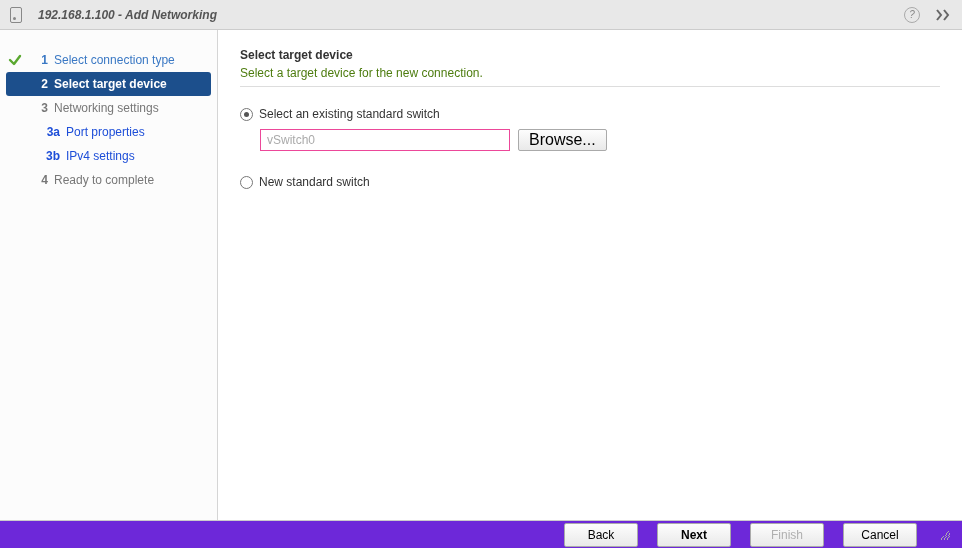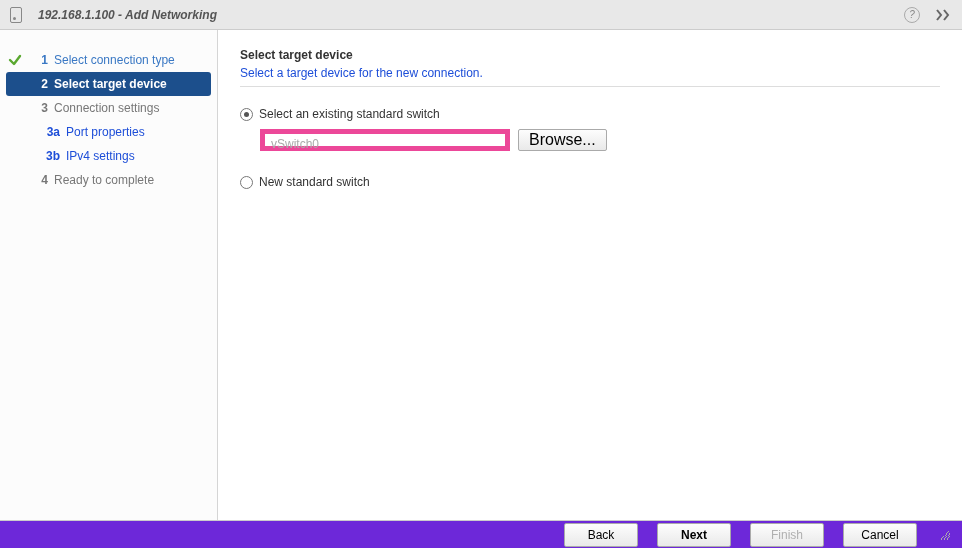--- a/index.html
+++ b/index.html
@@ -111,21 +111,21 @@
   .content {
     flex: 1;
     padding: 18px 22px 10px 22px;
   }
   .content-title {
     font-weight: bold;
     color: #333;
     margin-bottom: 4px;
   }
   .content-subtitle {
-    color: #1d4ed8;
+    color: #4d7c0f;
     margin-bottom: 6px;
   }
   .content-hr {
     border: none;
     border-top: 1px solid #ddd;
     margin-bottom: 20px;
   }
   .option-row {
     display: flex;
     align-items: center;
@@ -150,21 +150,21 @@
   .option-input-row {
     display:flex;
     align-items:center;
     gap:8px;
     margin-left: 20px;
     margin-bottom: 24px;
   }
   .text-input {
     width: 250px;
     height: 22px;
-    border: 5px solid #ec4899;
+    border: 1px solid #ec4899;
     background: #fff;
     color: #aaa;
     padding: 0 6px;
     font-size: 12px;
     line-height: 20px;
   }
   .browse-btn {
     height: 22px;
     border: 1px solid #aaa;
     background: linear-gradient(#fdfdfd,#e9e9e9);
@@ -236,21 +236,21 @@
 
     <div class="step active">
       <span class="check"></span>
       <span class="num">2</span>
       <span class="lbl">Select target device</span>
     </div>
 
     <div class="step pending">
       <span class="check"></span>
       <span class="num">3</span>
-      <span class="lbl">Connection settings</span>
+      <span class="lbl">Networking settings</span>
     </div>
 
     <div class="step substep disabled">
       <span class="check"></span>
       <span class="num">3a</span>
       <span class="lbl">Port properties</span>
     </div>
 
     <div class="step substep disabled">
       <span class="check"></span>

